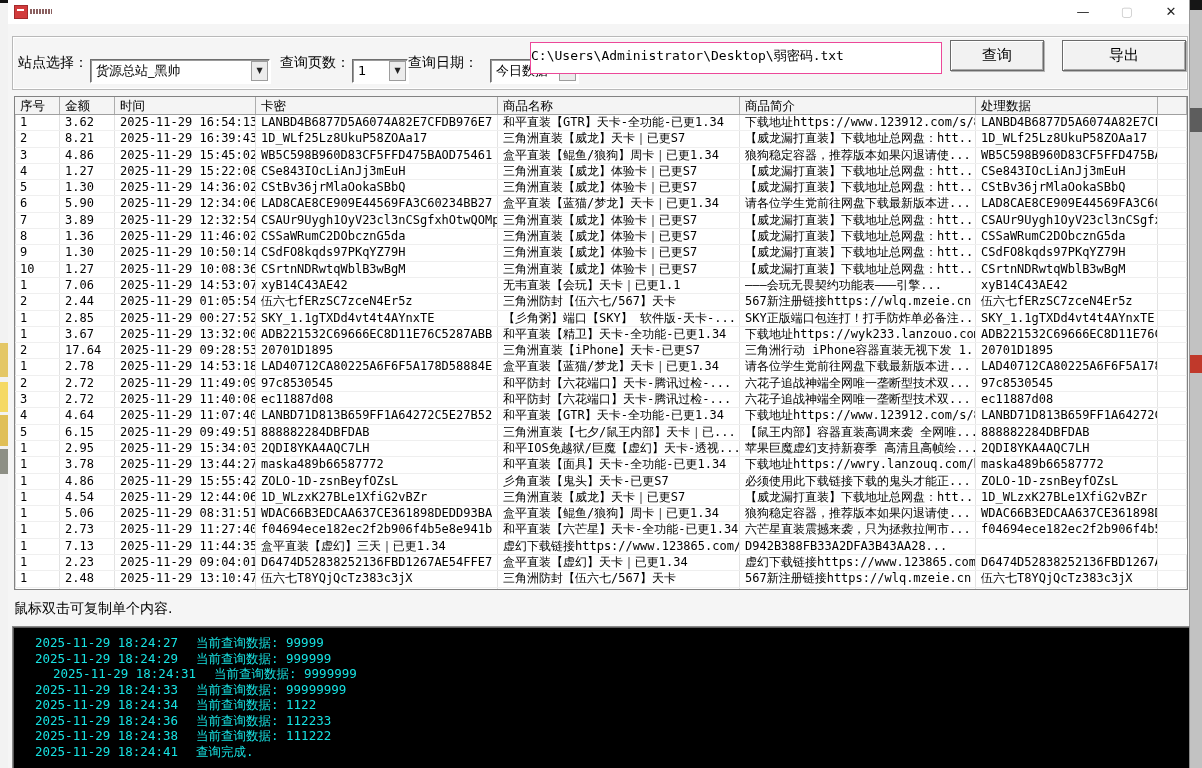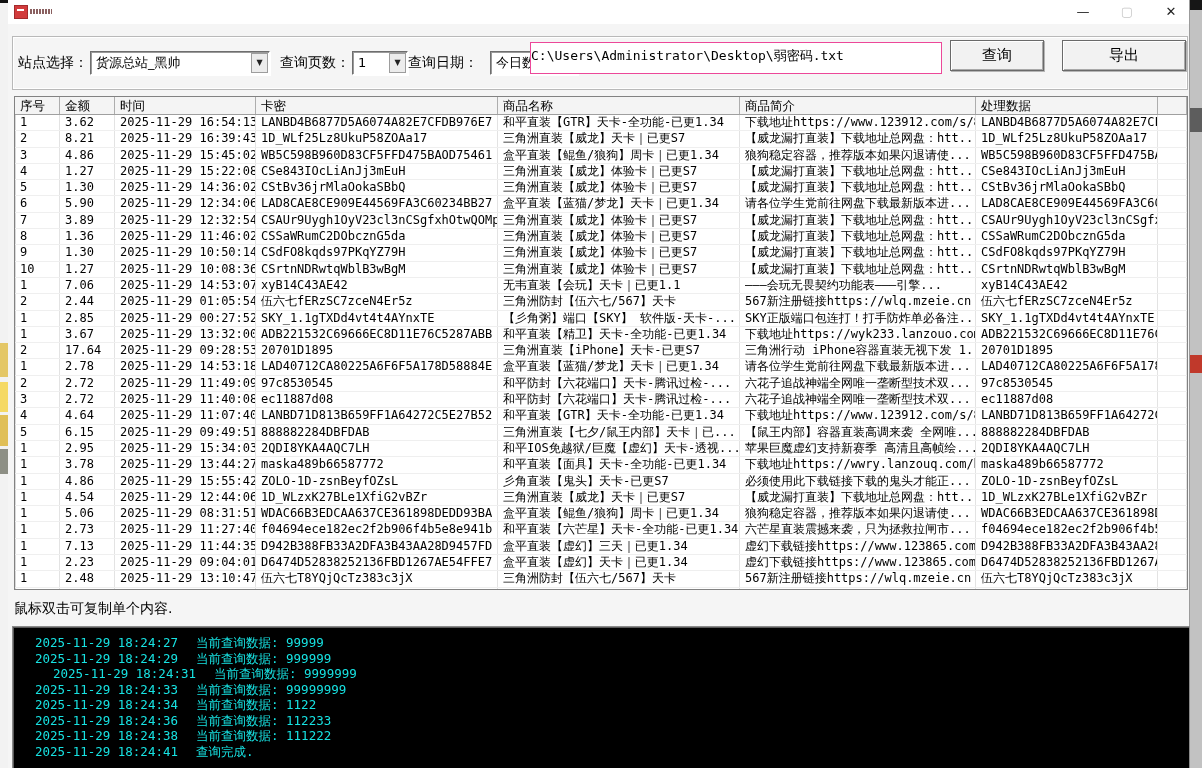--- a/index.html
+++ b/index.html
@@ -20,21 +20,21 @@
   .titlebar{position:absolute;left:0;top:0;width:100%;height:24px;background:#ffffff;}
   .app-icon{position:absolute;left:6px;top:5px;width:12px;height:12px;background:#d23b3c;border:1px solid #a32a2c;}
   .app-icon::after{content:"";position:absolute;left:2px;top:3px;width:7px;height:2px;background:#fff;}
   .app-title-smudge{position:absolute;left:22px;top:9px;width:22px;height:5px;background:repeating-linear-gradient(90deg,#8a6060 0 2px,#fff 2px 3px);}
   .winbtn{position:absolute;top:0;width:34px;height:24px;text-align:center;line-height:24px;font-size:13px;color:#222;cursor:default;}
   .winbtn.max{color:#c7c7c7;}
 
   
   .groupbox{position:absolute;left:4px;top:36px;width:1176px;height:54px;border:1px solid #b9b9b9;box-shadow:inset 0 0 0 1px #ffffff;background:#f5f5f5;box-sizing:border-box;}
   .tlabel{position:absolute;top:52px;height:20px;line-height:20px;font-size:14px;color:#000;}
-  .combo{position:absolute;top:51px;height:24px;background:#fff;border:1px solid #6e6e6e;border-right-color:#fff;border-bottom-color:#fff;box-shadow:1px 1px 0 #fff, inset 1px 1px 0 #9a9a9a;box-sizing:border-box;font-size:13px;}
+  .combo{position:absolute;top:59px;height:24px;background:#fff;border:1px solid #6e6e6e;border-right-color:#fff;border-bottom-color:#fff;box-shadow:1px 1px 0 #fff, inset 1px 1px 0 #9a9a9a;box-sizing:border-box;font-size:13px;}
   .combo .val{position:absolute;left:5px;top:2px;right:20px;height:18px;line-height:18px;overflow:hidden;white-space:nowrap;}
   .combo .drop{position:absolute;right:1px;top:1px;width:17px;height:20px;background:#ececec;border:1px solid #9d9d9d;box-sizing:border-box;text-align:center;line-height:18px;font-size:8px;color:#222;}
   .pathbox{position:absolute;left:522px;top:42px;width:412px;height:32px;background:#fff;border:1px solid #ec4899;box-sizing:border-box;line-height:26px;font-size:13px;font-family:"DejaVu Sans Mono","Liberation Mono",monospace;white-space:nowrap;overflow:hidden;}
   .btn{position:absolute;top:40px;height:31px;background:#f2f2f2;border:1px solid #6a6a6a;box-shadow:inset 1px 1px 0 #ffffff, inset -1px -1px 0 #a9a9a9, 1px 1px 0 #b5b5b5;box-sizing:border-box;text-align:center;line-height:29px;font-size:15px;color:#000;cursor:pointer;}
   .btn-query{left:942px;width:94px;}
   .btn-export{left:1054px;width:124px;}
 
   
   .table{position:absolute;left:6px;top:96px;width:1174px;height:494px;background:#fff;border:1px solid #828282;box-shadow:inset 1px 1px 0 #d9d9d9;box-sizing:border-box;overflow:hidden;
          font-family:"DejaVu Sans Mono","Liberation Mono",monospace;font-size:12px;}
@@ -369,21 +369,20 @@
             <div class="td">f04694ece182ec2f2b906f4b5e8e941b</div>
             <div class="td">和平直装【六芒星】天卡-全功能-已更1.34</div>
             <div class="td">六芒星直装震撼来袭，只为拯救拉闸市...</div>
             <div class="td">f04694ece182ec2f2b906f4b5...</div>
             <div class="td"></div>
           </div>
           <div class="tr">
             <div class="td">1</div>
             <div class="td">7.13</div>
             <div class="td">2025-11-29 11:44:35</div>
-            <div class="td">D942B388FB33A2DFA3B43AA28D9457FD</div>
             <div class="td">盒平直装【虚幻】三天｜已更1.34</div>
             <div class="td">虚幻下载链接https://www.123865.com/...</div>
             <div class="td">D942B388FB33A2DFA3B43AA28...</div>
             <div class="td"></div>
           </div>
           <div class="tr">
             <div class="td">1</div>
             <div class="td">2.23</div>
             <div class="td">2025-11-29 09:04:01</div>
             <div class="td">D6474D52838252136FBD1267AE54FFE7</div>

